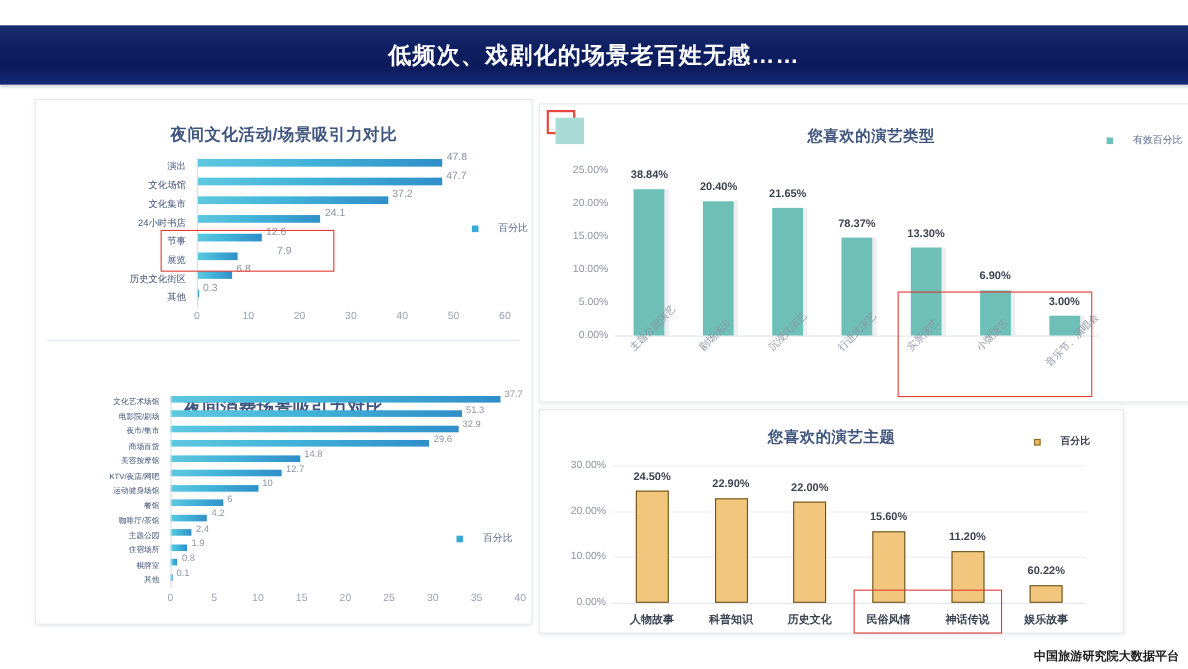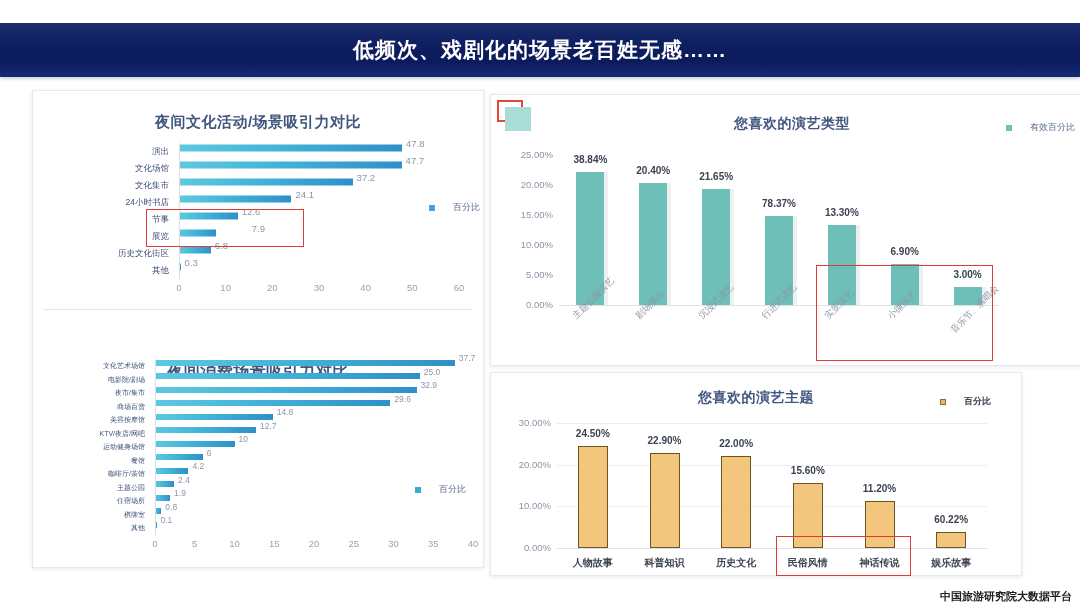--- a/index.html
+++ b/index.html
@@ -158,21 +158,21 @@
     <div class="divider" style="top:218px;"></div>
 
     <div class="chart-title" style="position:absolute;left:0;top:238px;width:100%;font-size:16px;margin-top:32px;">夜间消费场景吸引力对比</div>
 
     <div id="c2" class="hbar-chart">
         <div class="hbar-label" style="position: absolute; right: 334px; top: 268px; height: 13.5px; line-height: 13.5px; font-size: 7px;">文化艺术场馆</div>
         <div class="hbar-fill" style="position: absolute; left: 122px; top: 271.75px; width: 299.715px; height: 6px;"></div>
         <div class="hbar-value" style="position: absolute; left: 425.715px; top: 268px; height: 13.5px; line-height: 13.5px; font-size: 8.5px;">37.7</div>
         <div class="hbar-label" style="position: absolute; right: 334px; top: 281.5px; height: 13.5px; line-height: 13.5px; font-size: 7px;">电影院/剧场</div>
         <div class="hbar-fill" style="position: absolute; left: 122px; top: 285.25px; width: 264.735px; height: 6px;"></div>
-        <div class="hbar-value" style="position: absolute; left: 390.735px; top: 281.5px; height: 13.5px; line-height: 13.5px; font-size: 8.5px;">25.0</div>
+        <div class="hbar-value" style="position: absolute; left: 390.735px; top: 281.5px; height: 13.5px; line-height: 13.5px; font-size: 8.5px;">51.3</div>
         <div class="hbar-label" style="position: absolute; right: 334px; top: 295px; height: 13.5px; line-height: 13.5px; font-size: 7px;">夜市/集市</div>
         <div class="hbar-fill" style="position: absolute; left: 122px; top: 298.75px; width: 261.555px; height: 6px;"></div>
         <div class="hbar-value" style="position: absolute; left: 387.555px; top: 295px; height: 13.5px; line-height: 13.5px; font-size: 8.5px;">32.9</div>
         <div class="hbar-label" style="position: absolute; right: 334px; top: 308.5px; height: 13.5px; line-height: 13.5px; font-size: 7px;">商场百货</div>
         <div class="hbar-fill" style="position: absolute; left: 122px; top: 312.25px; width: 235.32px; height: 6px;"></div>
         <div class="hbar-value" style="position: absolute; left: 361.32px; top: 308.5px; height: 13.5px; line-height: 13.5px; font-size: 8.5px;">29.6</div>
         <div class="hbar-label" style="position: absolute; right: 334px; top: 322px; height: 13.5px; line-height: 13.5px; font-size: 7px;">美容按摩馆</div>
         <div class="hbar-fill" style="position: absolute; left: 122px; top: 325.75px; width: 117.66px; height: 6px;"></div>
         <div class="hbar-value" style="position: absolute; left: 243.66px; top: 322px; height: 13.5px; line-height: 13.5px; font-size: 8.5px;">14.8</div>
         <div class="hbar-label" style="position: absolute; right: 334px; top: 335.5px; height: 13.5px; line-height: 13.5px; font-size: 7px;">KTV/夜店/网吧</div>

